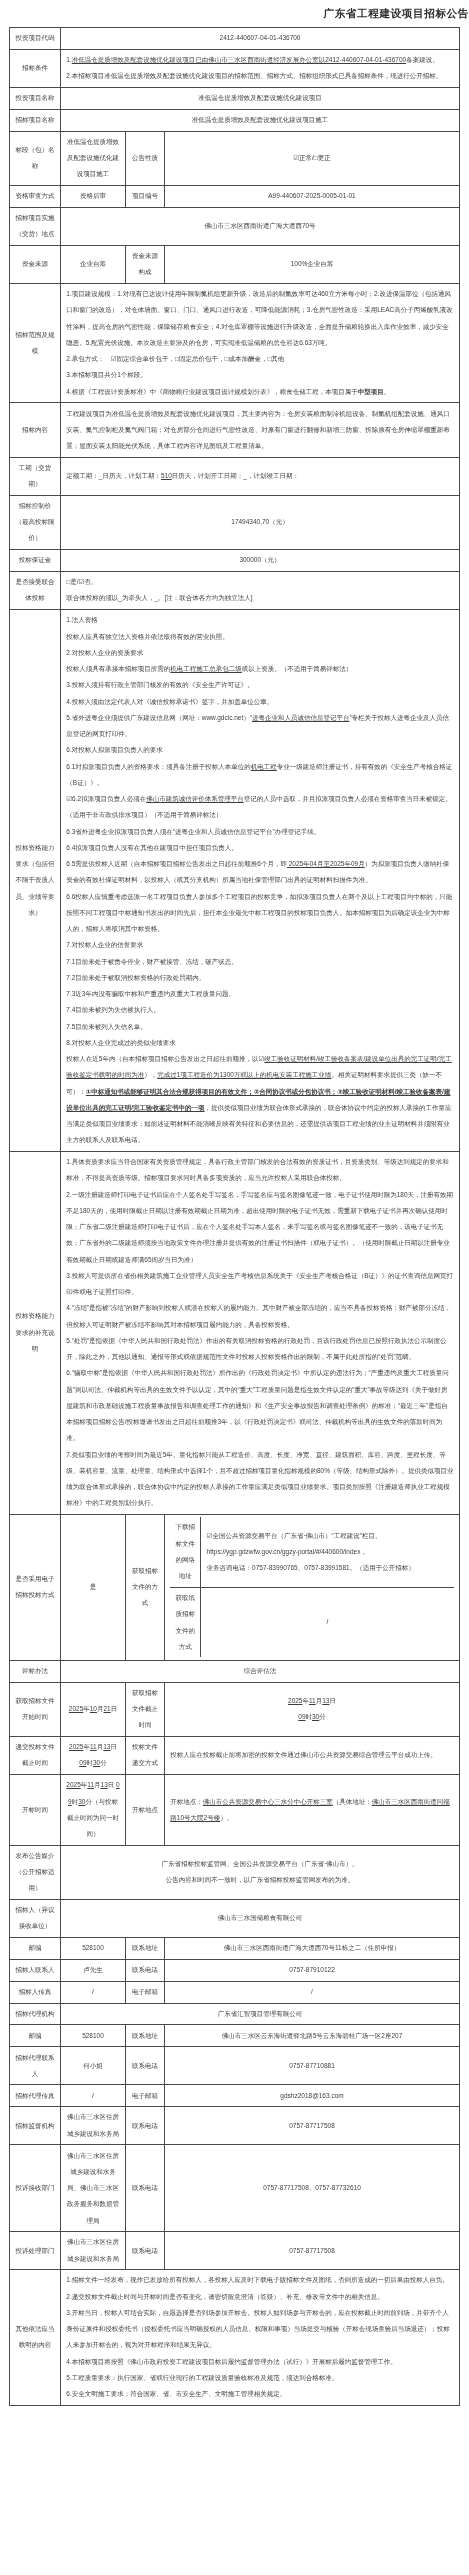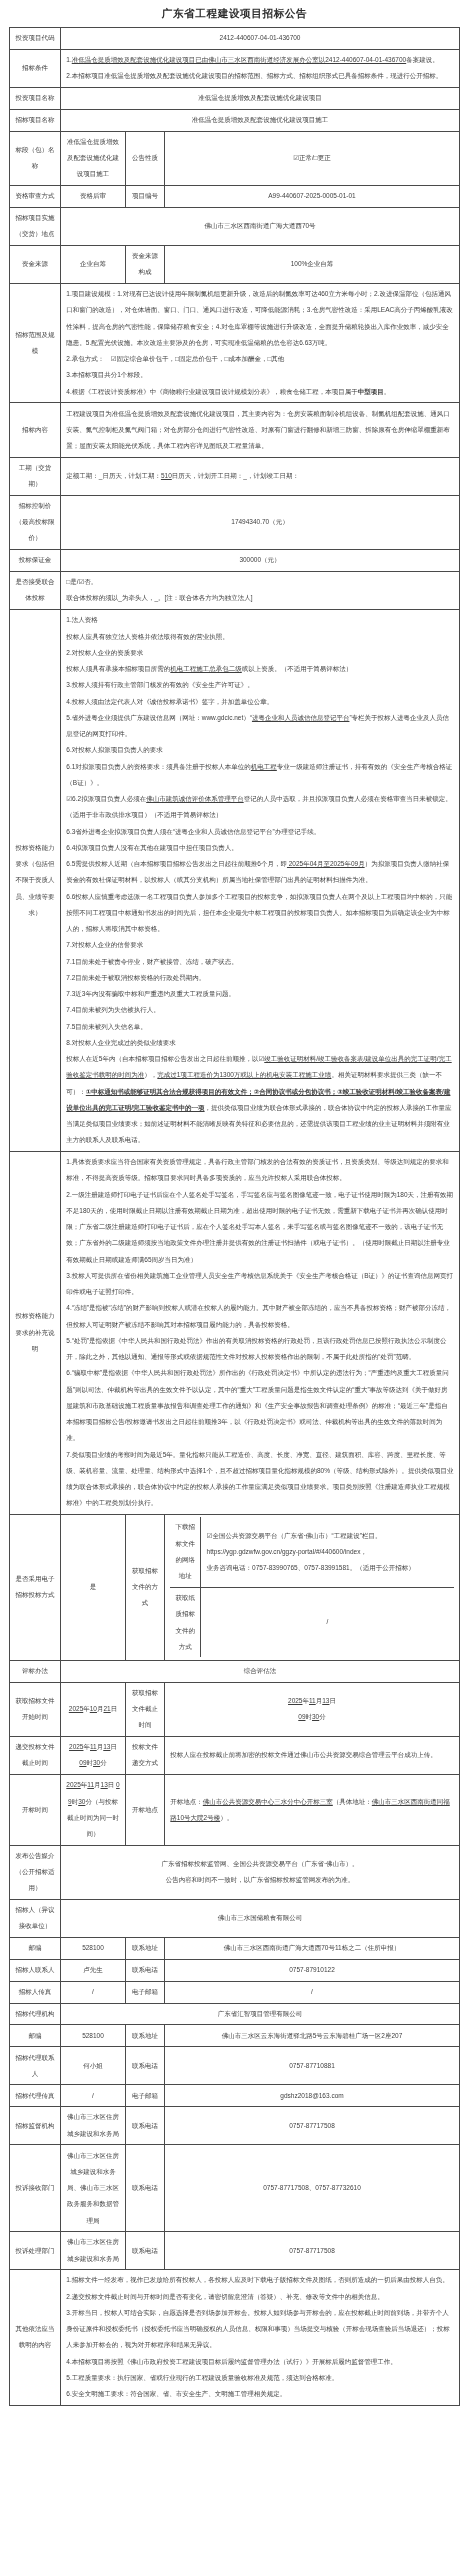--- a/index.html
+++ b/index.html
@@ -1,18 +1,18 @@
 <!DOCTYPE html>
 <html style="font-size:9.4px"><head>
 <meta charset="utf-8">
 <style>
   html,body{margin:0;padding:0;background:#ffffff;}
   body{font-family:"Liberation Sans","DejaVu Sans",sans-serif;color:#3e3e3e;}
   .page{width:469px;margin:0 auto;padding:7px 0 11.7px;}
-  .doc-title{font-size:10.6px;font-weight:bold;text-align:center;color:#2d2d2d;margin:0 0 5.9px;letter-spacing:0.6px;}
+  .doc-title{font-size:10.6px;font-weight:bold;text-align:right;color:#2d2d2d;margin:0 0 5.9px;letter-spacing:0.6px;}
   table.doc{width:451px;margin:0 auto;border-collapse:collapse;table-layout:fixed;font-size:6.5px;}
   table.doc td{border:0.6px solid #4a4a4a;padding:2.3px 5.3px;line-height:2.5;vertical-align:middle;word-break:break-all;}
   td.lb{text-align:center;padding:2.3px 2.9px;}
   td.ct{text-align:center;}
   td.lt{text-align:left;}
   .para{text-align:left;}
   .ct-list .para{text-align:center;}
   td.nopad{padding:0;}
   table.inner{width:100%;border-collapse:collapse;table-layout:fixed;}
   table.inner td{border:none;}

